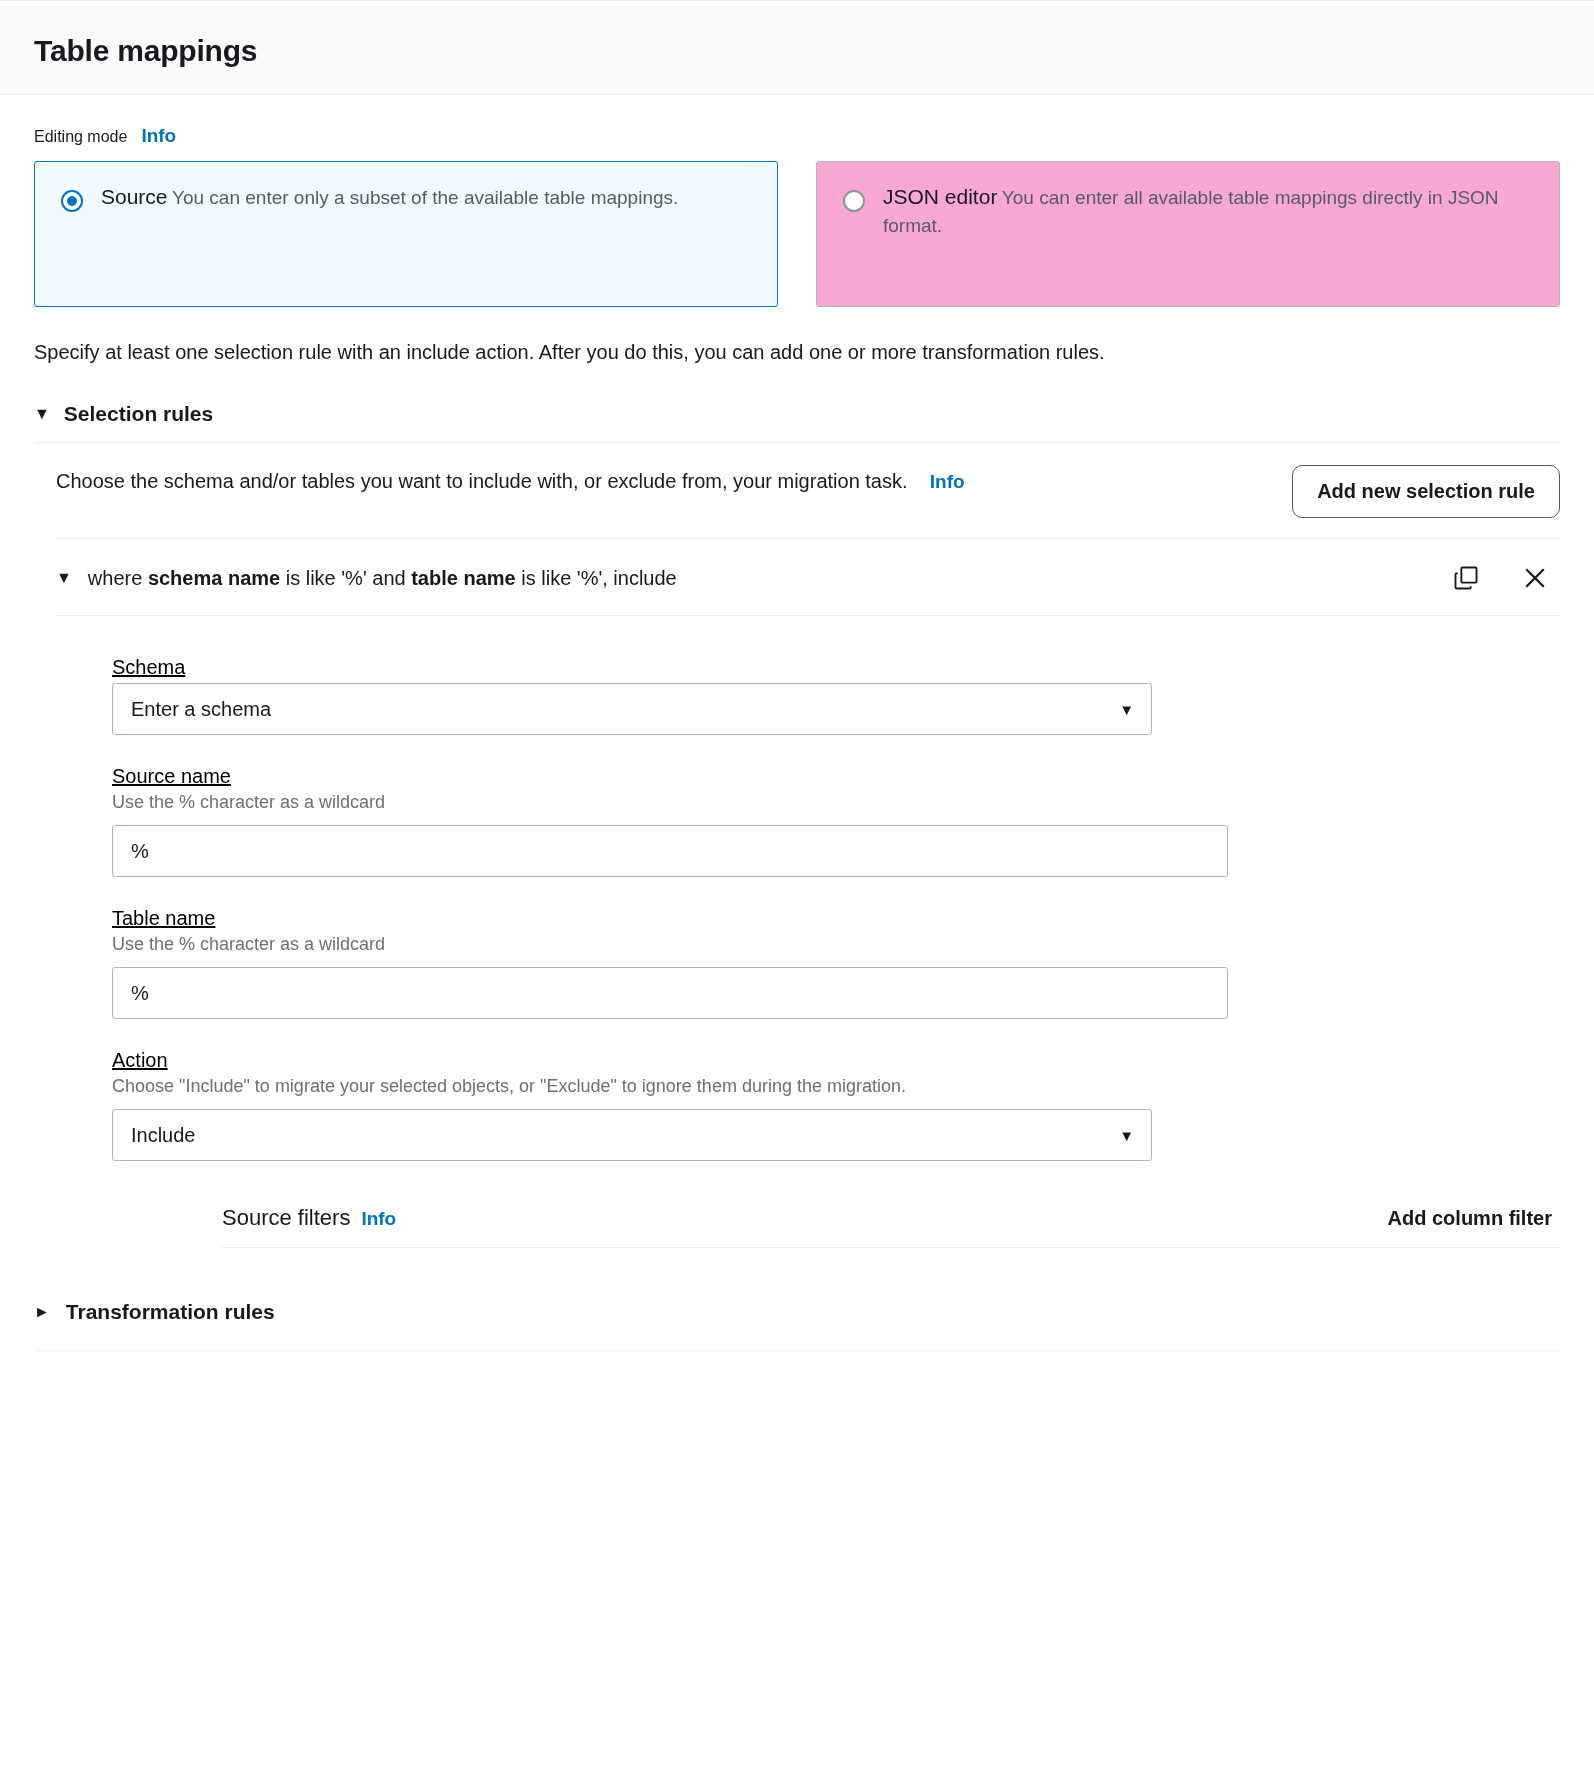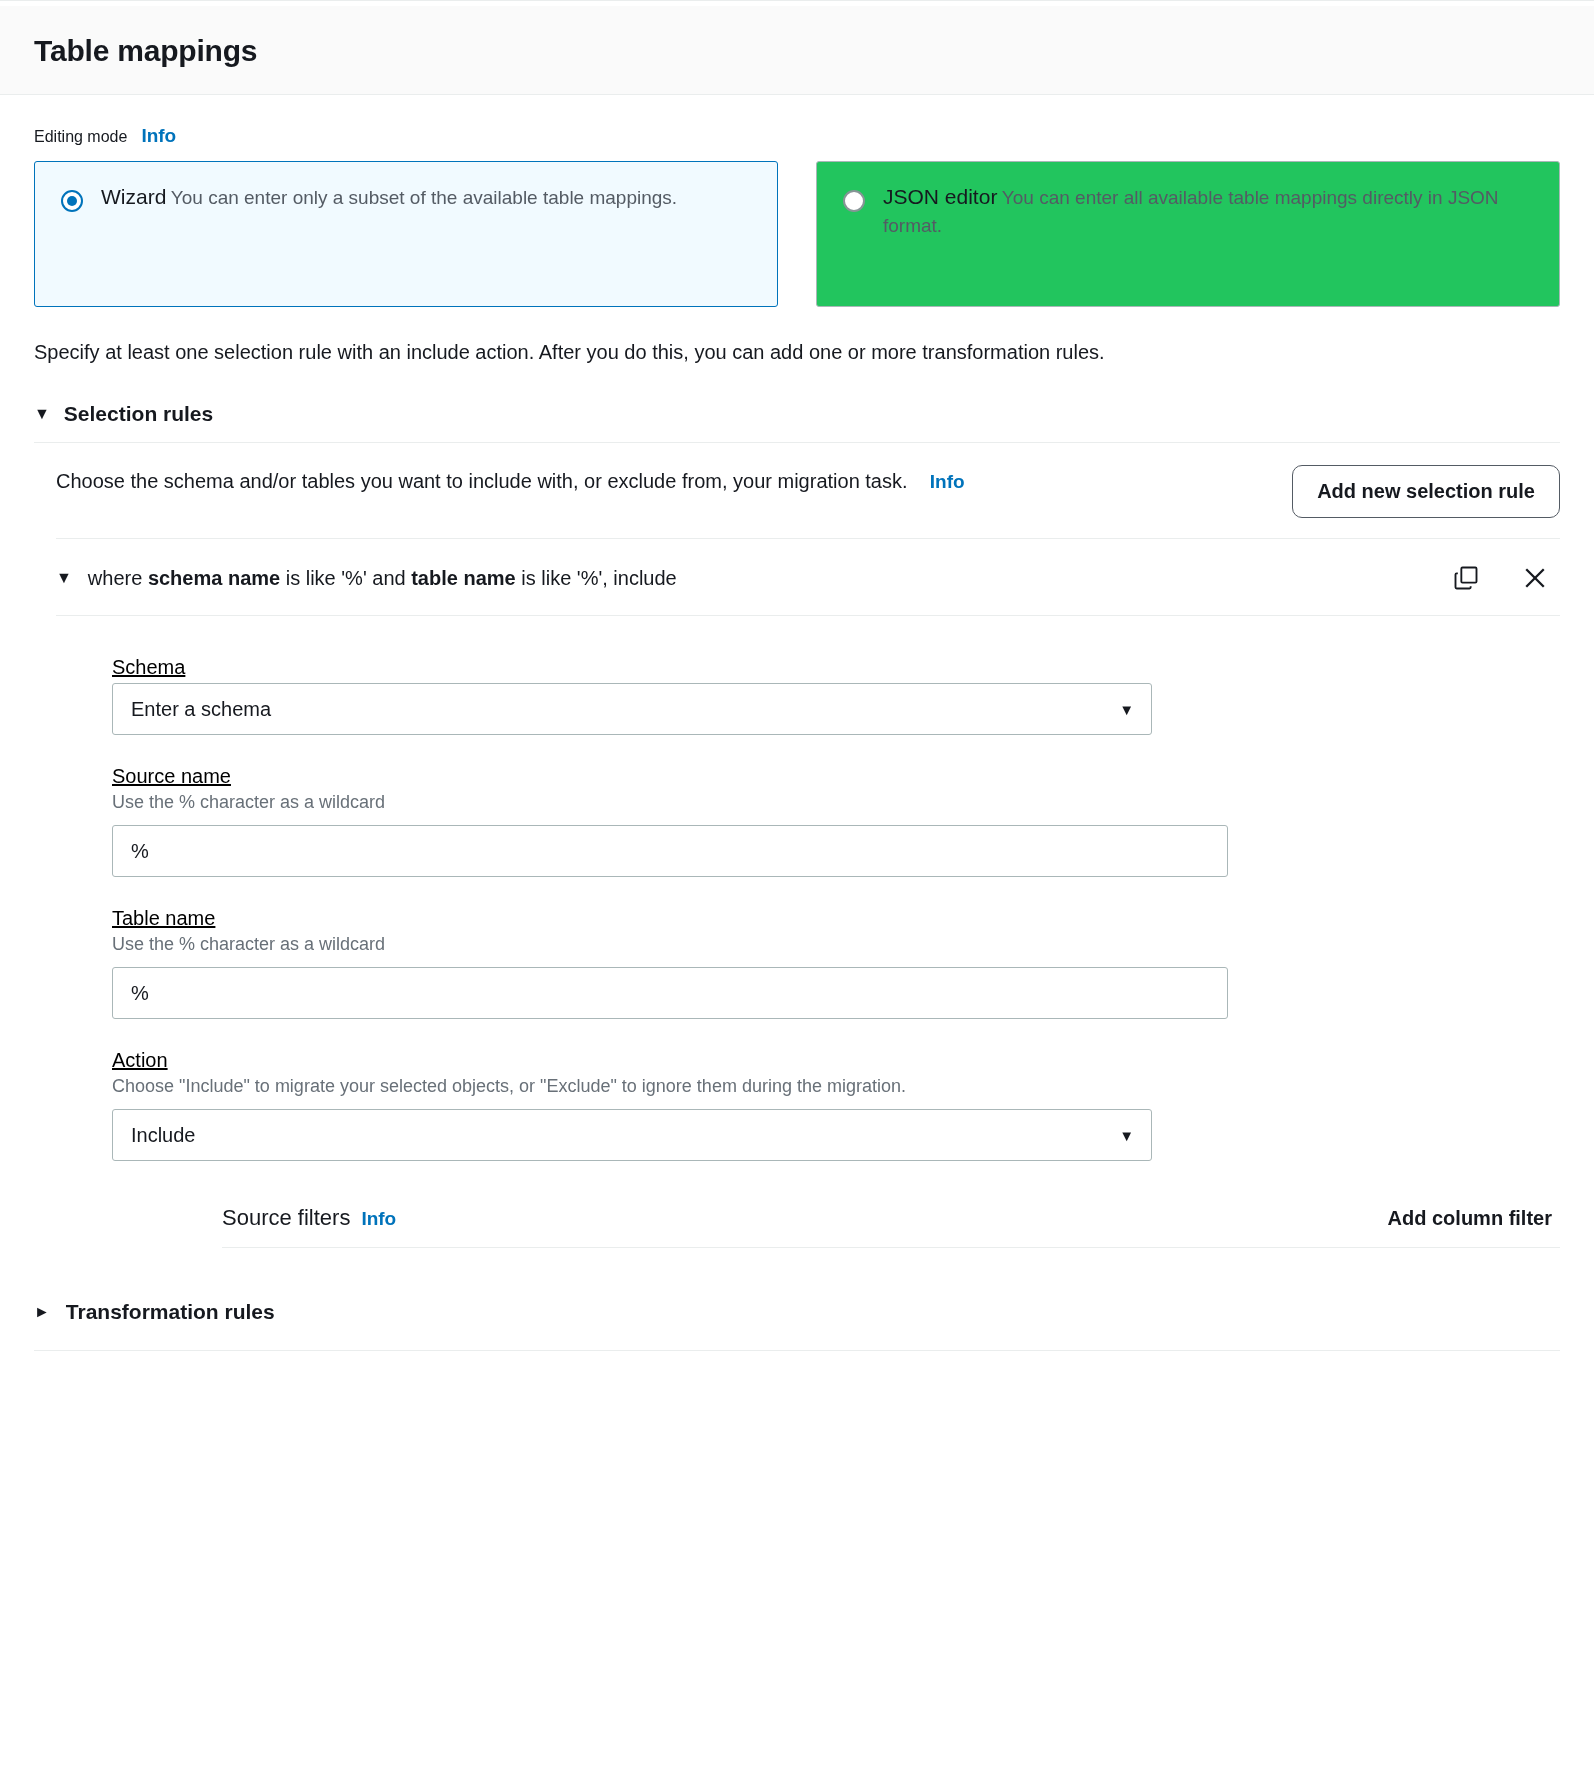--- a/index.html
+++ b/index.html
@@ -55,21 +55,21 @@
   .radio-tiles {
     display: flex;
     gap: 38px;
     margin-bottom: 30px;
   }
   .tile {
     flex: 1;
     border: 1px solid #aab7b8;
     border-radius: 3px;
     padding: 22px 26px 24px 26px;
-    background: #22c55e;
+    background: #f9a8d4;
     display: flex;
     gap: 18px;
     align-items: flex-start;
     cursor: pointer;
     min-height: 146px;
   }
   .tile.selected {
     border-color: #0073bb;
     background: #f1faff;
   }
@@ -288,21 +288,21 @@
 
     <div class="field-label-row">
       <span class="field-label">Editing mode</span>
       <span class="info-link">Info</span>
     </div>
 
     <div class="radio-tiles">
       <div class="tile selected">
         <span class="radio-outer"></span>
         <span class="tile-text">
-          <span class="tile-title">Wizard</span>
+          <span class="tile-title">Source</span>
           <span class="tile-desc">You can enter only a subset of the available table mappings.</span>
         </span>
       </div>
       <div class="tile">
         <span class="radio-outer"></span>
         <span class="tile-text">
           <span class="tile-title">JSON editor</span>
           <span class="tile-desc">You can enter all available table mappings directly in JSON format.</span>
         </span>
       </div>

